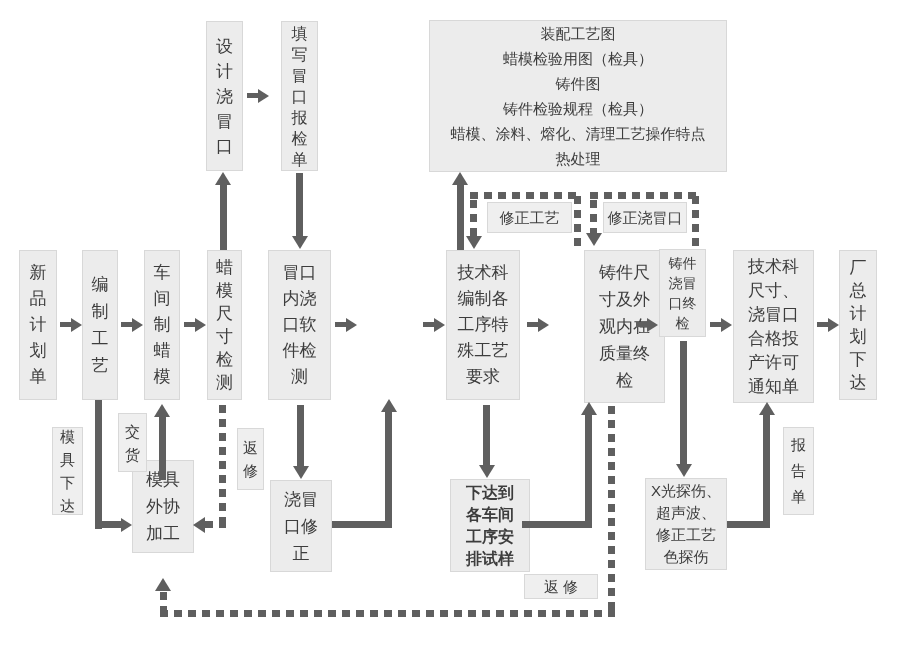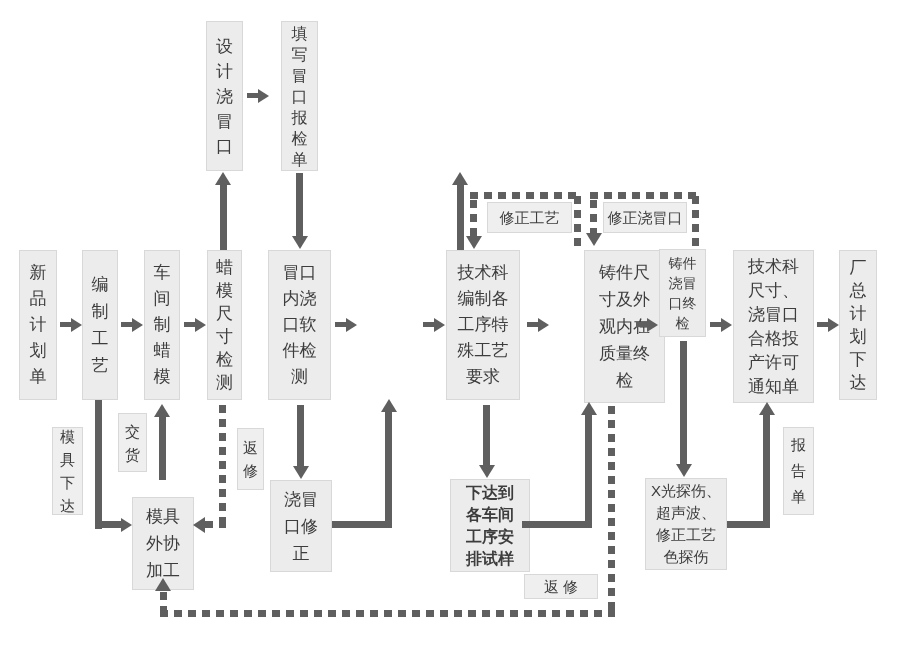--- a/index.html
+++ b/index.html
@@ -47,20 +47,26 @@
 浇
 冒
 口</div>
   <div class="box" style="left:281px;top:21px;width:37px;height:150px;font-size:16px;line-height:21px;">填
 写
 冒
 口
 报
 检
 单</div>
+  <div class="box" style="left:429px;top:20px;width:298px;height:152px;font-size:15px;line-height:25px;">装配工艺图
+蜡模检验用图（检具）
+铸件图
+铸件检验规程（检具）
+蜡模、涂料、熔化、清理工艺操作特点
+热处理</div>
 
   <div class="box" style="left:19px;top:250px;width:38px;height:150px;line-height:26px;">新
 品
 计
 划
 单</div>
   <div class="box" style="left:82px;top:250px;width:36px;height:150px;line-height:27px;">编
 制
 工
 艺</div>
@@ -100,21 +106,21 @@
 合格投
 产许可
 通知单</div>
   <div class="box" style="left:839px;top:250px;width:38px;height:150px;line-height:23px;">厂
 总
 计
 划
 下
 达</div>
 
-  <div class="box" style="left:132px;top:497px;width:62px;height:93px;line-height:27px;">模具
+  <div class="box" style="left:132px;top:460px;width:62px;height:93px;line-height:27px;">模具
 外协
 加工</div>
   <div class="box" style="left:270px;top:480px;width:62px;height:92px;line-height:27px;">浇冒
 口修
 正</div>
   <div class="box" style="left:450px;top:479px;width:80px;height:93px;font-size:16px;line-height:22px;font-weight:bold;">下达到
 各车间
 工序安
 排试样</div>
   <div class="box" style="left:645px;top:478px;width:82px;height:92px;font-size:15px;line-height:22px;">X光探伤、

